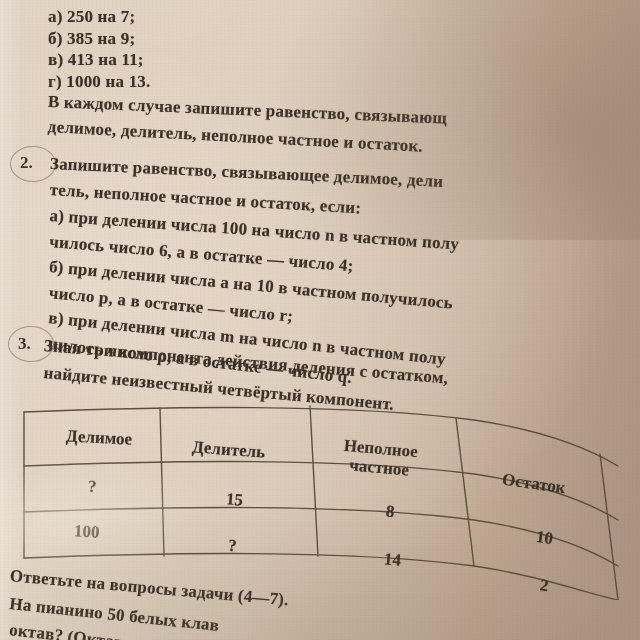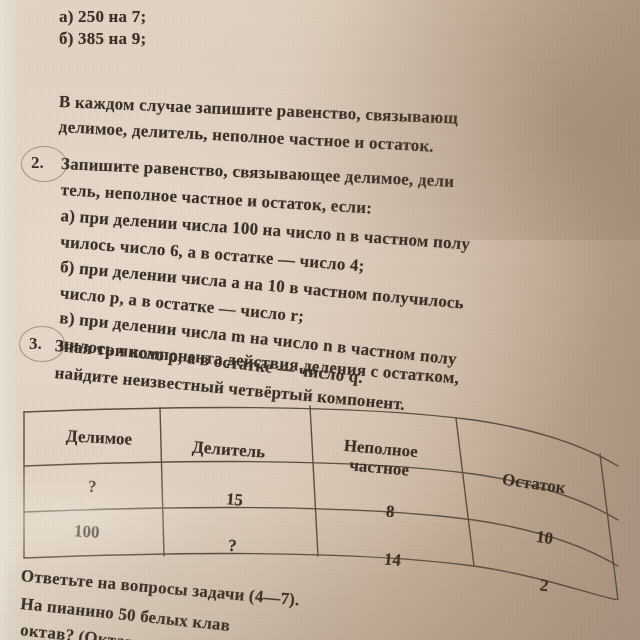--- a/index.html
+++ b/index.html
@@ -73,21 +73,21 @@
       repeating-linear-gradient(90deg, rgba(90,70,55,0.12) 0px, rgba(90,70,55,0) 1px, rgba(90,70,55,0) 4px);
     pointer-events: none;
   }
 
   .ink {
     color: #3b3128;
     text-shadow: 0 0 1px rgba(59,49,40,0.35);
   }
 
   
-  .block { position: absolute; margin-left: 11px; }
+  .block { position: absolute; }
 
   .line {
     white-space: nowrap;
     font-weight: bold;
     letter-spacing: 0.2px;
   }
 
   
   #subitems { left: 48px; top: 6px; }
   #subitems .line {
@@ -185,20 +185,22 @@
 </head>
 <body>
 
 <div id="page">
 
   <div class="gutter"></div>
 
   <div class="block" id="subitems">
     <div class="line ink">а) 250 на 7;</div>
     <div class="line ink">б) 385 на 9;</div>
+    <div class="line ink">в) 413 на 11;</div>
+    <div class="line ink">г) 1000 на 13.</div>
   </div>
 
   <div class="block" id="para1">
     <div class="line ink l1">В каждом случае запишите равенство, связывающ</div>
     <div class="line ink l2">делимое, делитель, неполное частное и остаток.</div>
   </div>
 
   <div class="block num-wrap" id="task2">
     <div class="circle-mark" style="left:-4px; top:-6px; width:44px; height:34px;"></div>
     <div class="task-num" style="left:6px; top:1px;">2.</div>

